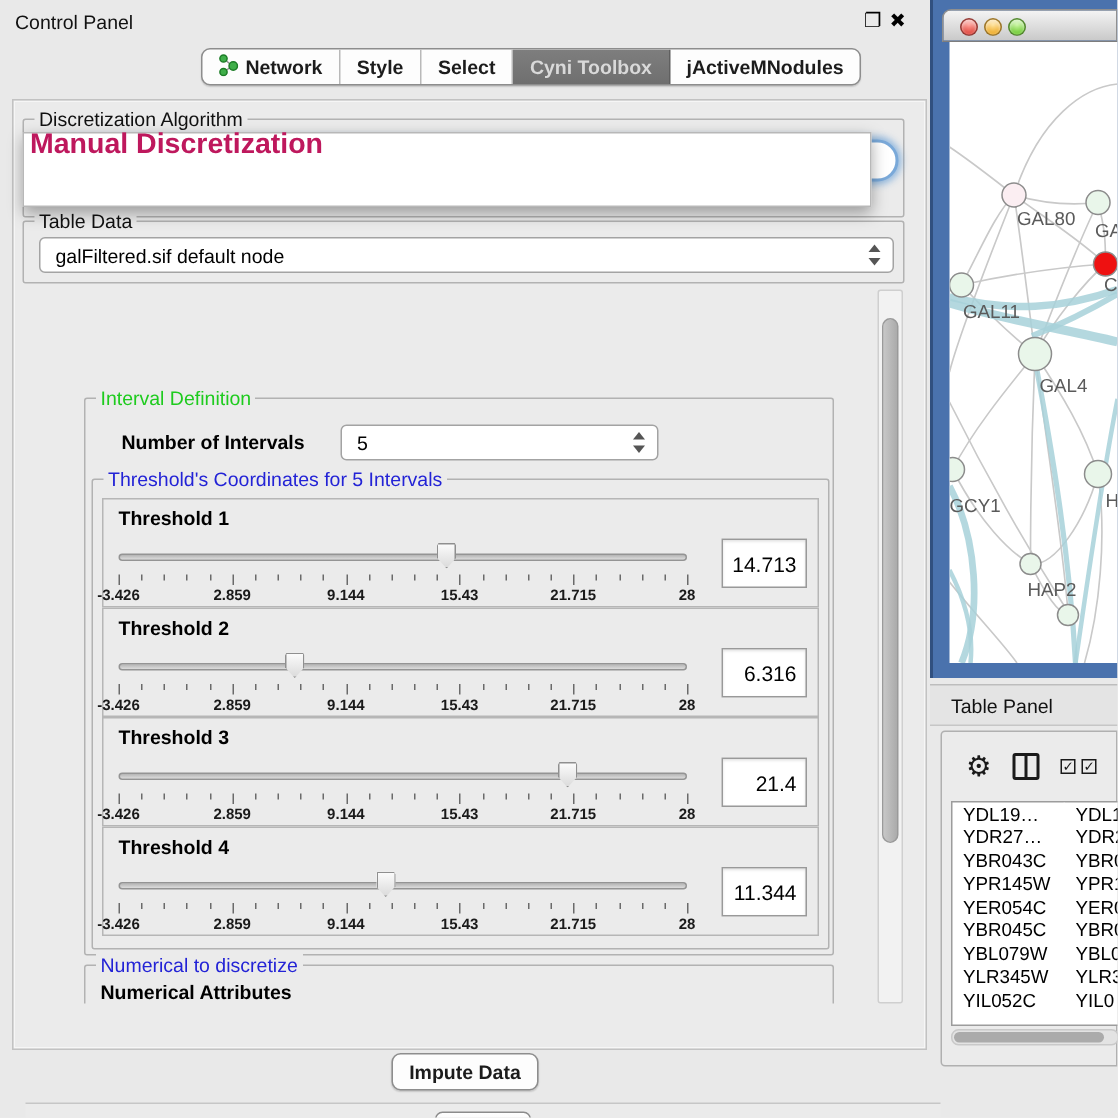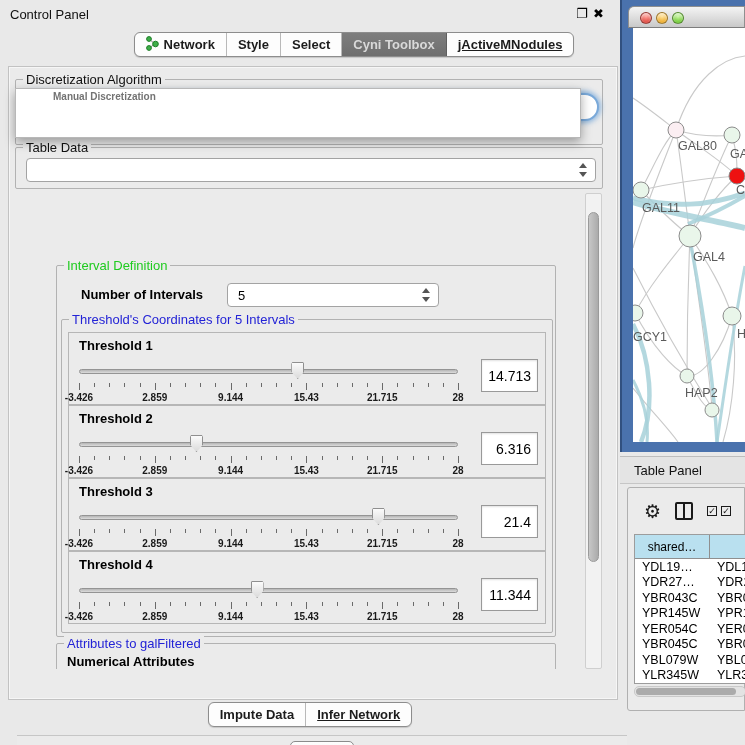--- a/index.html
+++ b/index.html
@@ -8,38 +8,38 @@
   .abs { position:absolute; }
 
   
   #cp-titlebar { left:0; top:0; width:620px; height:28px; }
   #cp-title { left:10px; top:7px; font-size:13px; color:#111; }
   #cp-float { left:576px; top:6px; font-size:13px; color:#000; font-weight:bold; cursor:default; }
   #cp-close { left:593px; top:6px; font-size:13px; color:#000; font-weight:bold; cursor:default; }
 
   .seg-bar { display:flex; background:#fdfdfd; border:1px solid #8d8d8d; border-radius:6px; overflow:hidden; height:25px; box-shadow:0 1px 1px rgba(0,0,0,.15); }
   .seg { display:flex; align-items:center; gap:5px; padding:0 11px; font-size:13px; font-weight:bold; color:#1c1c1c; background:transparent; border-right:1px solid #b9b9b9; cursor:default; white-space:nowrap; }
-  .seg:last-child { border-right:none;text-decoration:underline; }
+  .seg:last-child { border-right:none; }
   .seg.selected { background:linear-gradient(#7e7e7e,#6f6f6f); color:#d9d9d9; border-right-color:#5f5f5f; }
   #top-tabs { left:0; top:32px; width:708px; display:flex; justify-content:center; }
   #bottom-tabs { left:0; top:702px; width:620px; display:flex; justify-content:center; }
 
   #outer-panel { left:8px; top:66px; width:610px; height:634px; background:#ebebeb; border:1px solid #c2c2c2; box-shadow:inset 0 0 0 1px #f6f6f6; }
 
   .titled-box { position:absolute; border:1px solid #b2b2b2; border-radius:2px; }
   .box-title { position:absolute; top:-8px; left:7px; background:#ebebeb; padding:0 3px; font-size:13px; color:#111; white-space:nowrap; }
   .box-title.green { color:#1ecb1e; }
   .box-title.blue { color:#2323d6; }
 
   
   #algo-box { left:6px; top:12px; width:588px; height:66px; }
   #algo-combo-ring { left:14px; top:26px; width:576px; height:28px; border-radius:14px; background:#fff; border:2px solid #7aa9d9; box-shadow:0 0 5px 2px rgba(95,155,215,.65); z-index:4; }
   #algo-popup { left:6px; top:21px; width:566px; height:50px; background:#fff; border:1px solid #b8b8b8; box-shadow:0 4px 10px rgba(0,0,0,.35); z-index:50; }
   #algo-popup .hint { text-align:center; font-size:13px; color:#b3b3b3; padding-top:1px; }
-  #algo-popup .opt { font-size:10px; color:#737373; padding:0 4px; line-height:16px;margin-left:33px; }
+  #algo-popup .opt { font-size:19px; color:#be185d; padding:0 4px; line-height:16px; }
   #algo-popup .opt.bold { font-weight:bold; }
 
   
   #tabledata-box { left:6px; top:80px; width:588px; height:42px; }
   .combo { position:absolute; background:#fff; border:1px solid #a3a3a3; border-radius:4px; font-size:13px; color:#000; display:flex; align-items:center; padding:0 10px; }
   .stepper { position:absolute; right:7px; top:50%; transform:translateY(-50%); width:9px; height:14px; }
   .stepper:before, .stepper:after { content:""; position:absolute; left:0; border-left:4.5px solid transparent; border-right:4.5px solid transparent; }
   .stepper:before { top:0; border-bottom:5px solid #555; }
   .stepper:after { bottom:0; border-top:5px solid #555; }
   #tabledata-combo { left:10px; top:10px; width:570px; height:24px; }
@@ -140,20 +140,21 @@
     <span class="box-title">Discretization Algorithm</span>
   </div>
   <div class="abs" id="algo-combo-ring"></div>
   <div class="abs" id="algo-popup">
     <div class="opt bold">Manual Discretization</div>
   </div>
 
   <div class="titled-box" id="tabledata-box">
     <span class="box-title">Table Data</span>
     <div class="combo" id="tabledata-combo">
+      <span>galFiltered.sif default node</span>
       <span class="stepper"></span>
     </div>
   </div>
 
   <div class="abs" id="scrollview">
     <div class="titled-box" id="interval-box">
       <span class="box-title green">Interval Definition</span>
     </div>
     <div class="abs" id="numint-label">Number of Intervals</div>
     <div class="combo abs" id="numint-combo">
@@ -319,42 +320,39 @@
               <span class="thr-ticklabel" style="left: 151.6px;">9.144</span>
               <span class="thr-ticklabel" style="left: 227.4px;">15.43</span>
               <span class="thr-ticklabel" style="left: 303.2px;">21.715</span>
               <span class="thr-ticklabel" style="left: 379px;">28</span>
             </div>
             <div class="thr-value">11.344</div>
           </div>
         </div>
     </div>
     <div class="titled-box" id="attrs-box">
-      <span class="box-title blue">Attributes to galFiltered</span>
+      <span class="box-title blue">Numerical to discretize</span>
       <div class="abs" id="attrs-subtitle">Numerical Attributes</div>
 
     </div>
   </div>
 
   <div class="abs" id="cp-scrollbar">
     <div class="thumb"></div>
   </div>
 
   <div class="abs" id="apply-bar">
     <div id="apply-btn">Apply</div>
   </div>
 </div>
 
 <div class="abs" id="bottom-tabs">
     <div class="seg-bar">
       <div class="seg">
         <span>Impute Data</span>
-      </div>
-      <div class="seg">
-        <span>Infer Network</span>
       </div>
     </div>
   </div>
 
 <div class="abs" id="net-frame"></div>
 <div class="abs" id="net-titlebar">
   <span class="tlight" id="tl-red" style="left: 11px; background: radial-gradient(circle at 50% 35%, rgb(255, 157, 149), rgb(228, 87, 78) 60%);"></span>
   <span class="tlight" id="tl-yellow" style="left: 27px; background: radial-gradient(circle at 50% 35%, rgb(255, 226, 154), rgb(240, 180, 60) 60%);"></span>
   <span class="tlight" id="tl-green" style="left: 43px; background: radial-gradient(circle at 50% 35%, rgb(200, 245, 160), rgb(126, 209, 70) 60%);"></span>
 </div>
@@ -412,24 +410,20 @@
 </div>
 
 <div class="abs" id="table-box">
   <div id="table-toolbar">
     <span id="gear-ico">⚙</span>
     <span id="cols-ico"></span>
     <span class="chk-ico">✓</span>
     <span class="chk-ico" style="margin-left:-10px;">✓</span>
   </div>
   <div id="table-grid">
-    <div class="th-row" id="table-head">
-        <div class="th-cell c1">shared…</div>
-        <div class="th-cell c2">na</div>
-      </div>
     <div id="table-rows">
         <div class="td-row">
           <div class="td-cell c1">YDL19…</div>
           <div class="td-cell c2">YDL1</div>
         </div>
         <div class="td-row">
           <div class="td-cell c1">YDR27…</div>
           <div class="td-cell c2">YDR2</div>
         </div>
         <div class="td-row">

